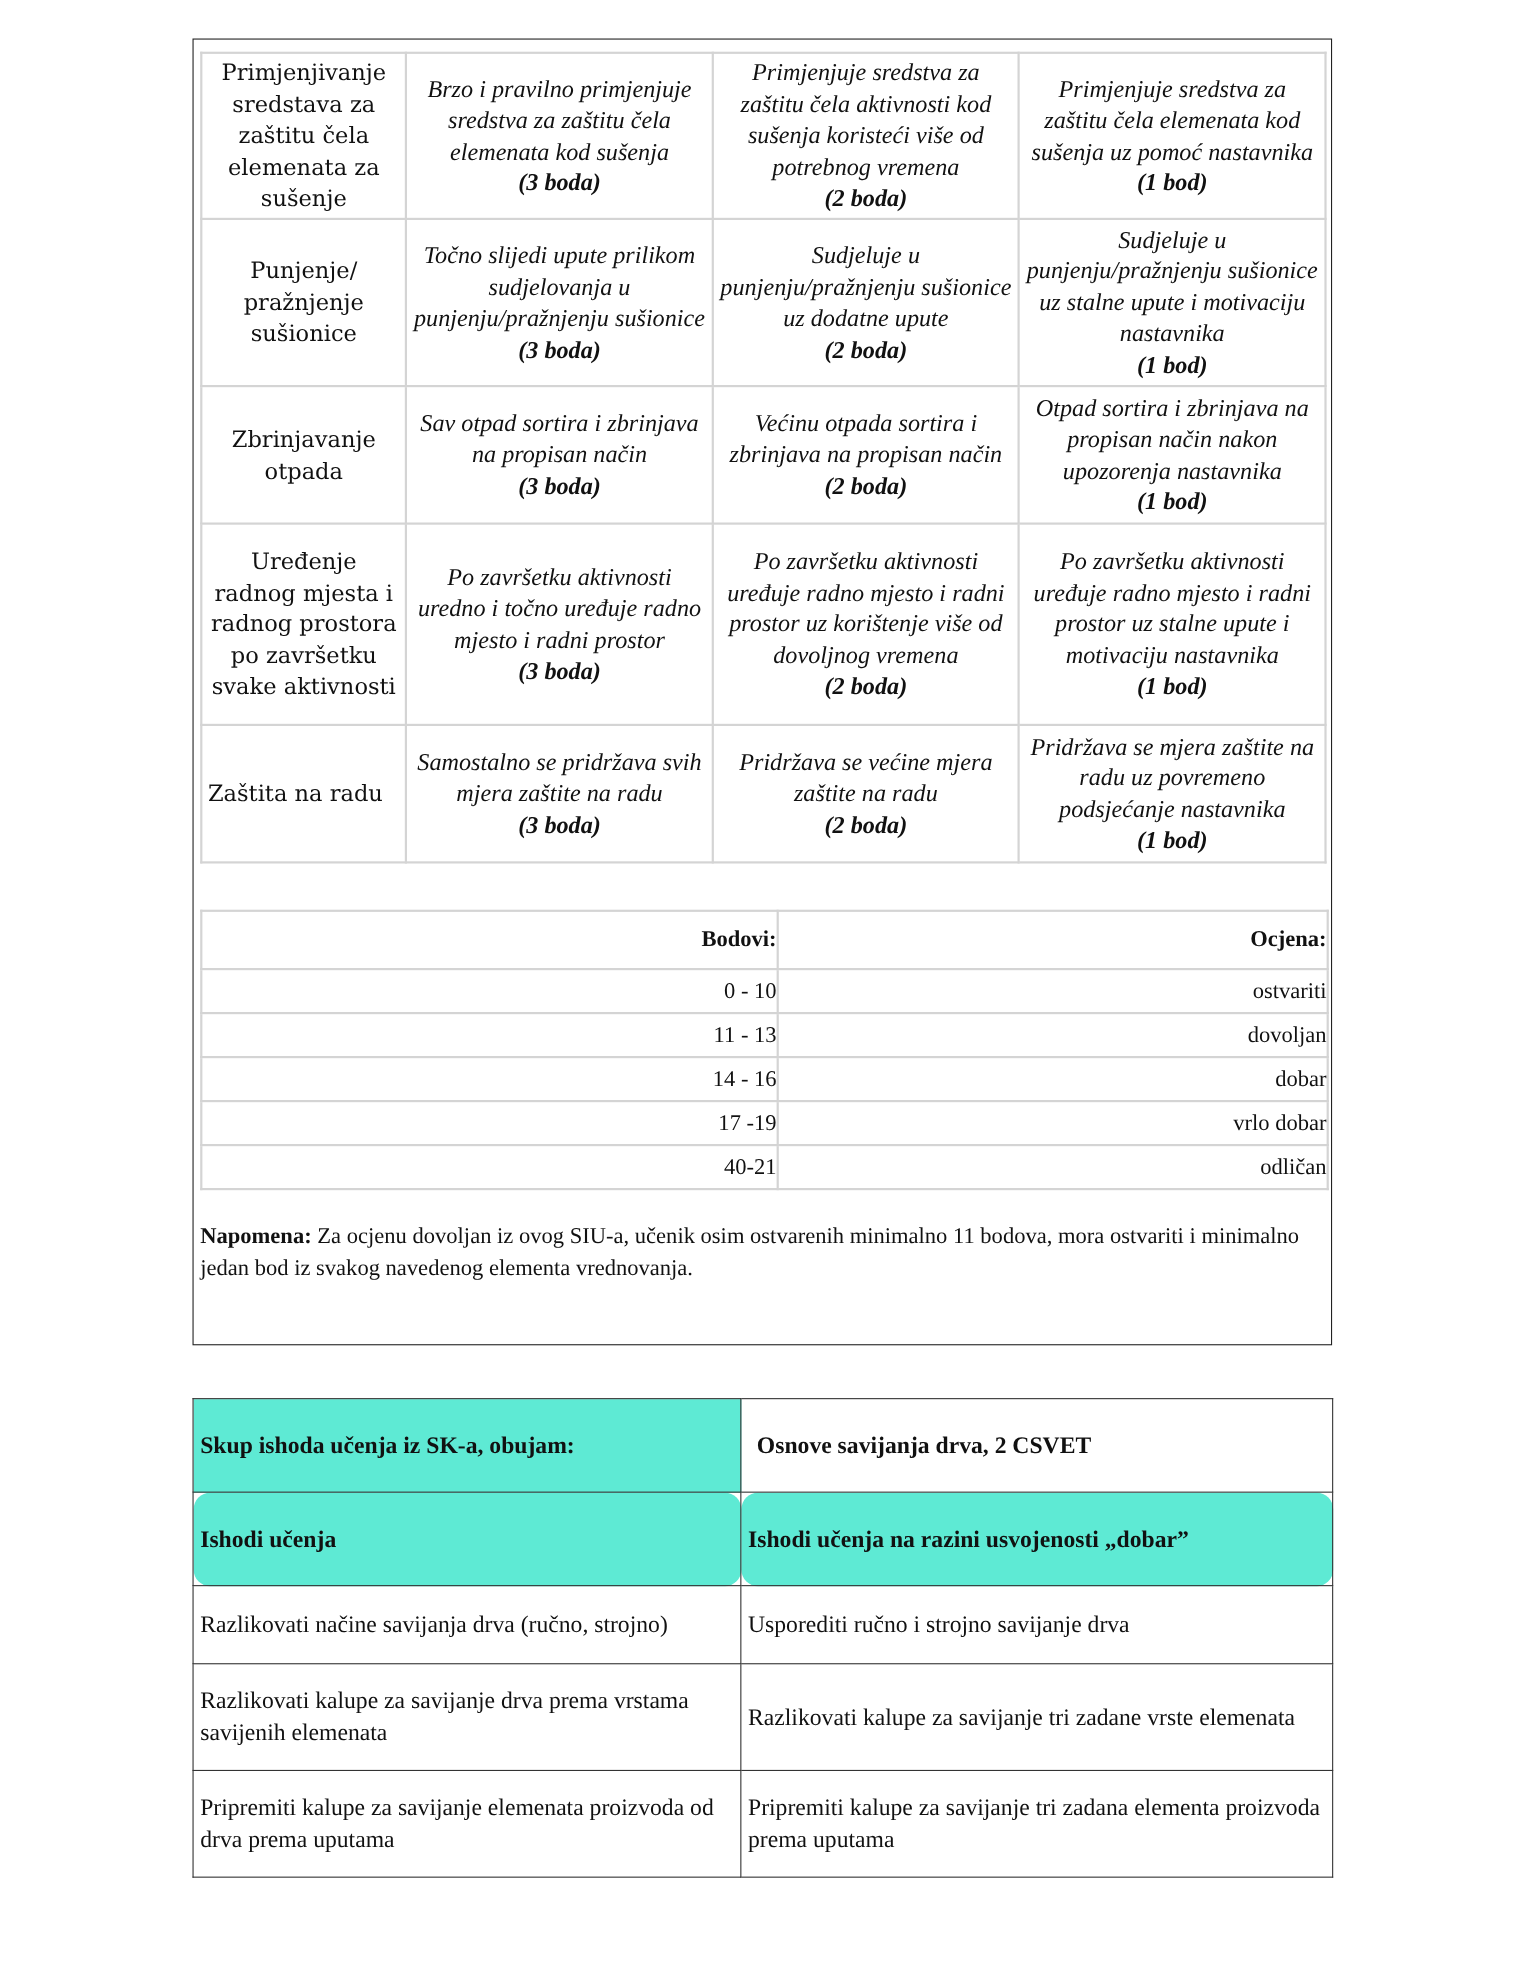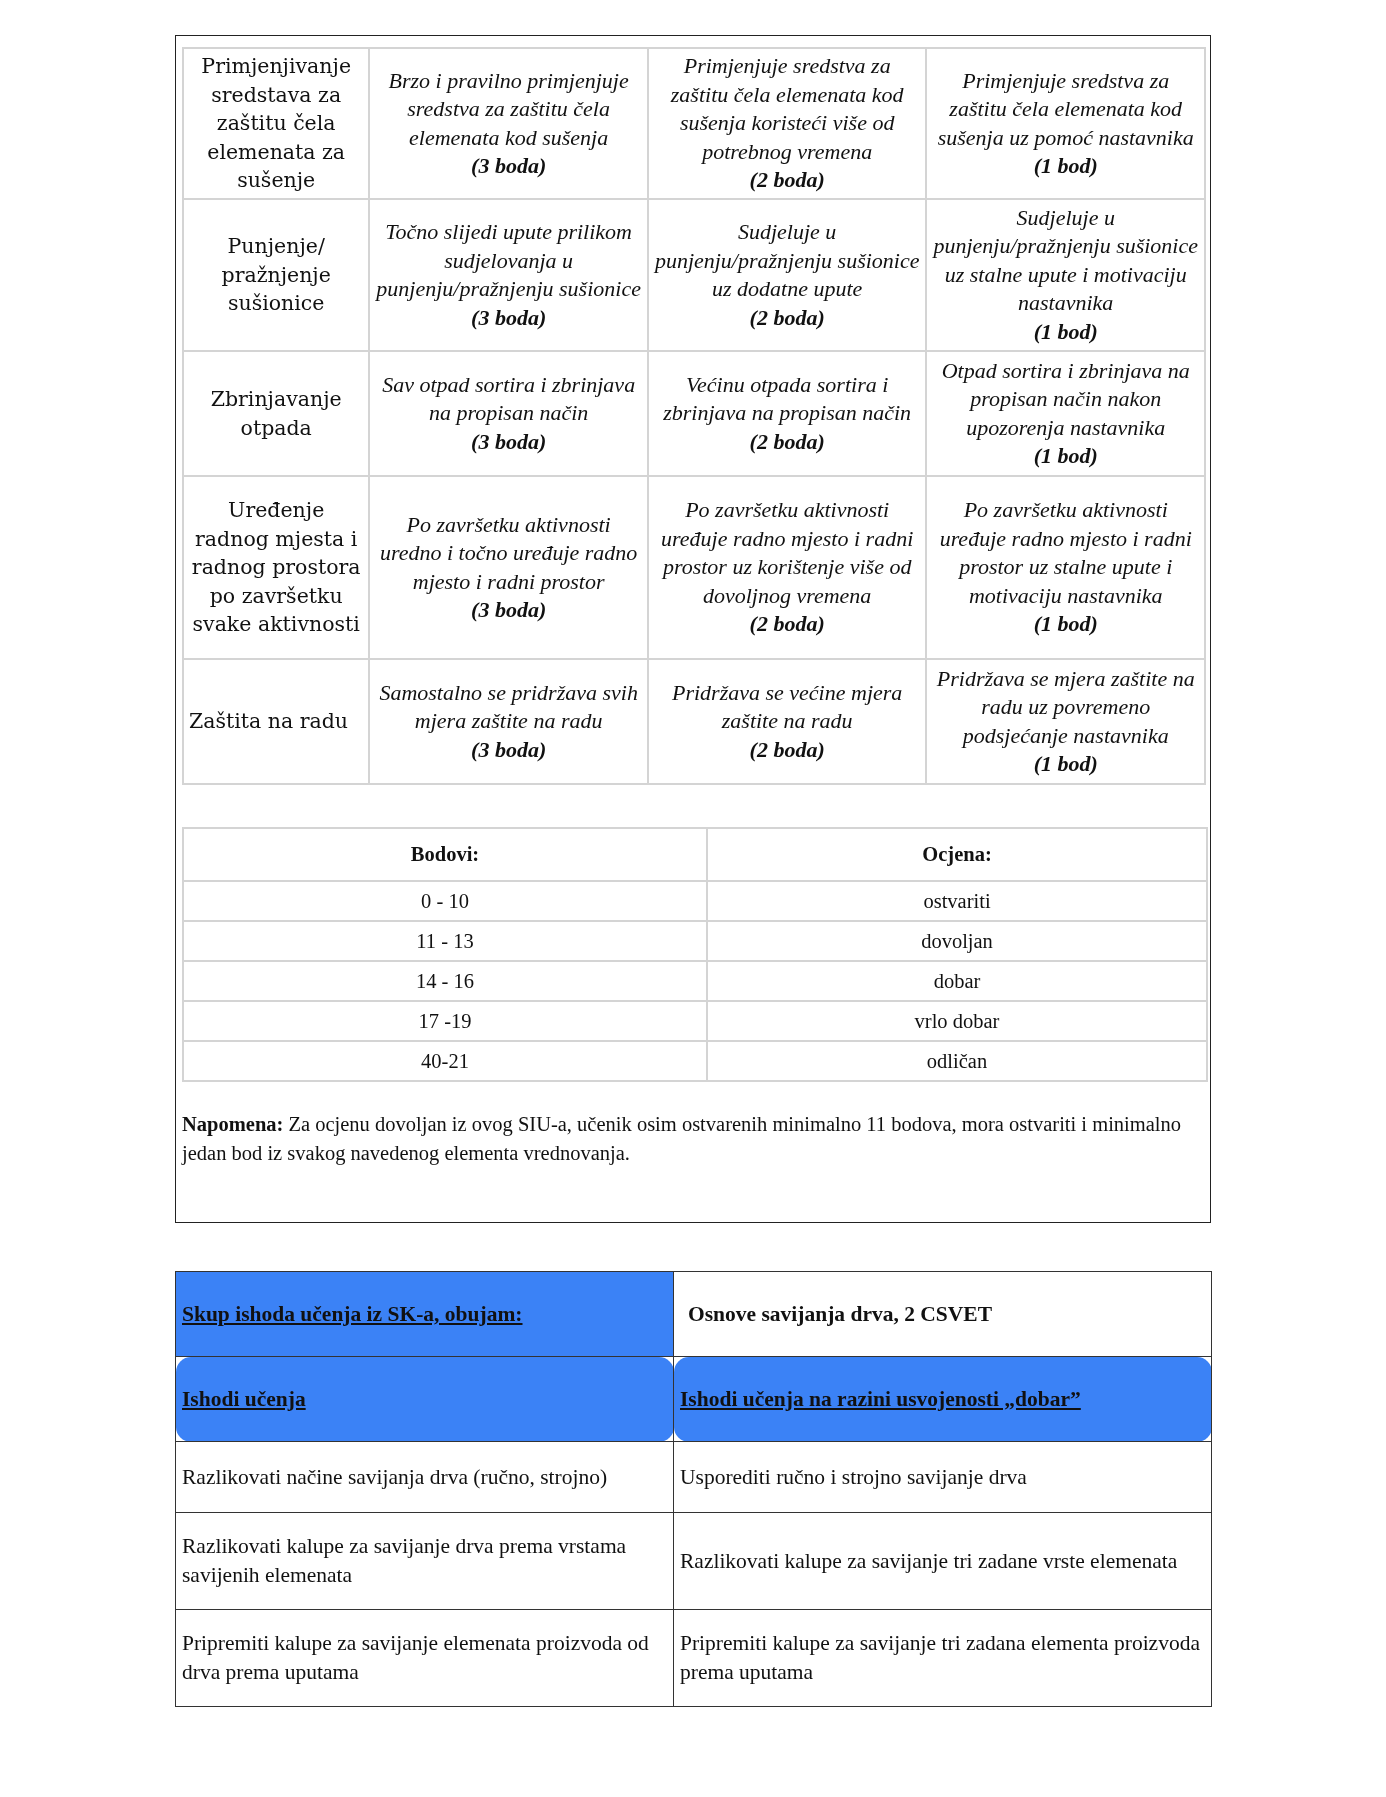--- a/index.html
+++ b/index.html
@@ -6,27 +6,27 @@
   body { width: 1386px; height: 1797px; position: relative; font-family: "DejaVu Serif", "Liberation Serif", serif; color: #111; }
   .frame { position: absolute; left: 175px; top: 35px; width: 1036px; height: 1188px; border: 1.5px solid #222; box-sizing: border-box; }
   table { border-collapse: collapse; }
   .rubric { position: absolute; left: 182px; top: 47px; width: 1024px; table-layout: fixed; }
   .rubric td { border: 2px solid #d4d4d4; text-align: center; vertical-align: middle; font-size: 20.5px; line-height: 28.5px; padding: 2px 4px; }
   .rubric td.crit { font-style: normal; margin-top: 32px; }
   .rubric td.crit.left { text-align: left; padding-left: 5px; }
   .rubric td.desc { font-style: italic; font-family: "Liberation Serif", "DejaVu Serif", serif; font-size: 22px; }
   .rubric .pts { font-weight: bold; font-style: italic; display: block; }
   .grades { position: absolute; left: 182px; top: 827px; width: 1024px; table-layout: fixed; }
-  .grades td { border: 2px solid #d4d4d4; text-align: center; font-size: 20.5px; height: 38px; padding: 0; font-family: "Liberation Serif", serif; }
+  .grades td { border: 2px solid #d4d4d4; text-align: right; font-size: 20.5px; height: 38px; padding: 0; font-family: "Liberation Serif", serif; }
   .grades tr.head td { height: 51px; font-weight: bold; }
   .note { position: absolute; left: 182px; top: 1110px; width: 1020px; font-size: 20.5px; line-height: 29px; font-family: Liberation Serif, serif; }
   .note b { font-weight: bold; }
   .outcomes { position: absolute; left: 175px; top: 1271px; width: 1036px; table-layout: fixed; font-family: "Liberation Serif", serif; }
   .outcomes td { border: 1.5px solid #333; font-size: 21.5px; line-height: 29px; padding: 4px 6px; vertical-align: middle; }
-  .outcomes .blue { background: #3b82f6; text-decoration: underline; }
+  .outcomes .blue { background: #5eead4; }
   .outcomes .bold { font-weight: bold; }
   .outcomes tr.r-h1 td { height: 76px; }
   .outcomes tr.r-h2 td { height: 76px; border-radius: 15px; }
   .outcomes tr.r1 td { height: 62px; }
   .outcomes tr.r2 td { height: 88px; }
   .outcomes tr.r3 td { height: 88px; }
   .outcomes .c2-title { padding-left: 14px; }
 </style>
 </head>
 <body>
@@ -37,21 +37,21 @@
   <colgroup>
       <col style="width:182px">
       <col style="width:272px">
       <col style="width:272px">
       <col style="width:272px">
     </colgroup>
   <tbody>
     <tr style="height:151px">
       <td class="crit">Primjenjivanje sredstava za zaštitu čela elemenata za sušenje</td>
       <td class="desc"><span>Brzo i pravilno primjenjuje sredstva za zaštitu čela elemenata kod sušenja</span><span class="pts">(3 boda)</span></td>
-      <td class="desc"><span>Primjenjuje sredstva za zaštitu čela elemenata kod sušenja koristeći više od potrebnog vremena</span><span class="pts">(2 boda)</span></td>
+      <td class="desc"><span>Primjenjuje sredstva za zaštitu čela aktivnosti kod sušenja koristeći više od potrebnog vremena</span><span class="pts">(2 boda)</span></td>
       <td class="desc"><span>Primjenjuje sredstva za zaštitu čela elemenata kod sušenja uz pomoć nastavnika</span><span class="pts">(1 bod)</span></td>
     </tr>
     <tr style="height:152px">
       <td class="crit">Punjenje/ pražnjenje sušionice</td>
       <td class="desc"><span>Točno slijedi upute prilikom sudjelovanja u punjenju/pražnjenju sušionice</span><span class="pts">(3 boda)</span></td>
       <td class="desc"><span>Sudjeluje u punjenju/pražnjenju sušionice uz dodatne upute</span><span class="pts">(2 boda)</span></td>
       <td class="desc"><span>Sudjeluje u punjenju/pražnjenju sušionice uz stalne upute i motivaciju nastavnika</span><span class="pts">(1 bod)</span></td>
     </tr>
     <tr style="height:125px">
       <td class="crit">Zbrinjavanje otpada</td>

